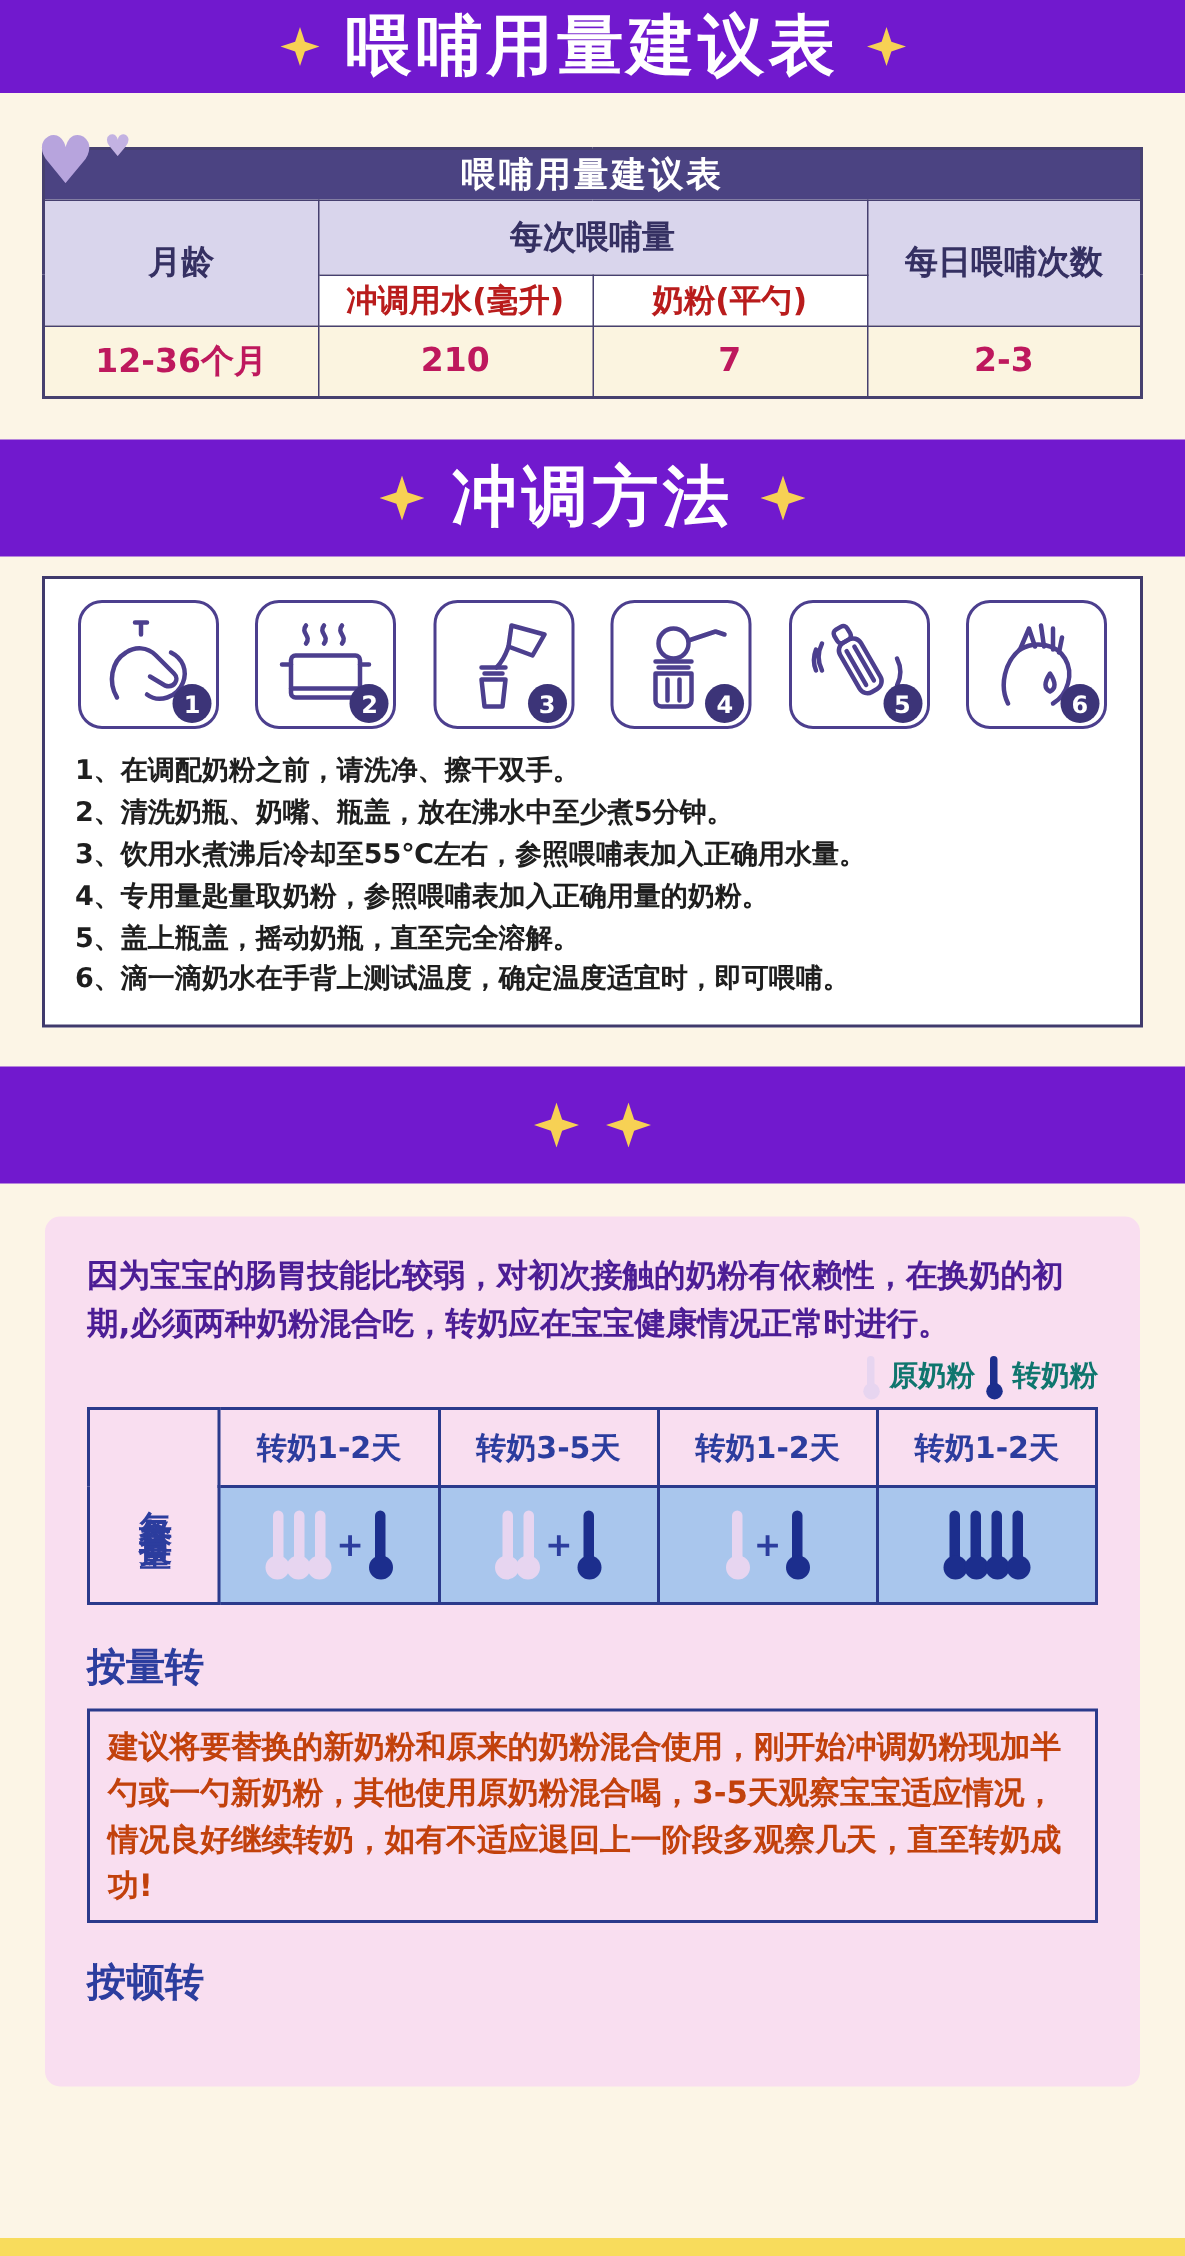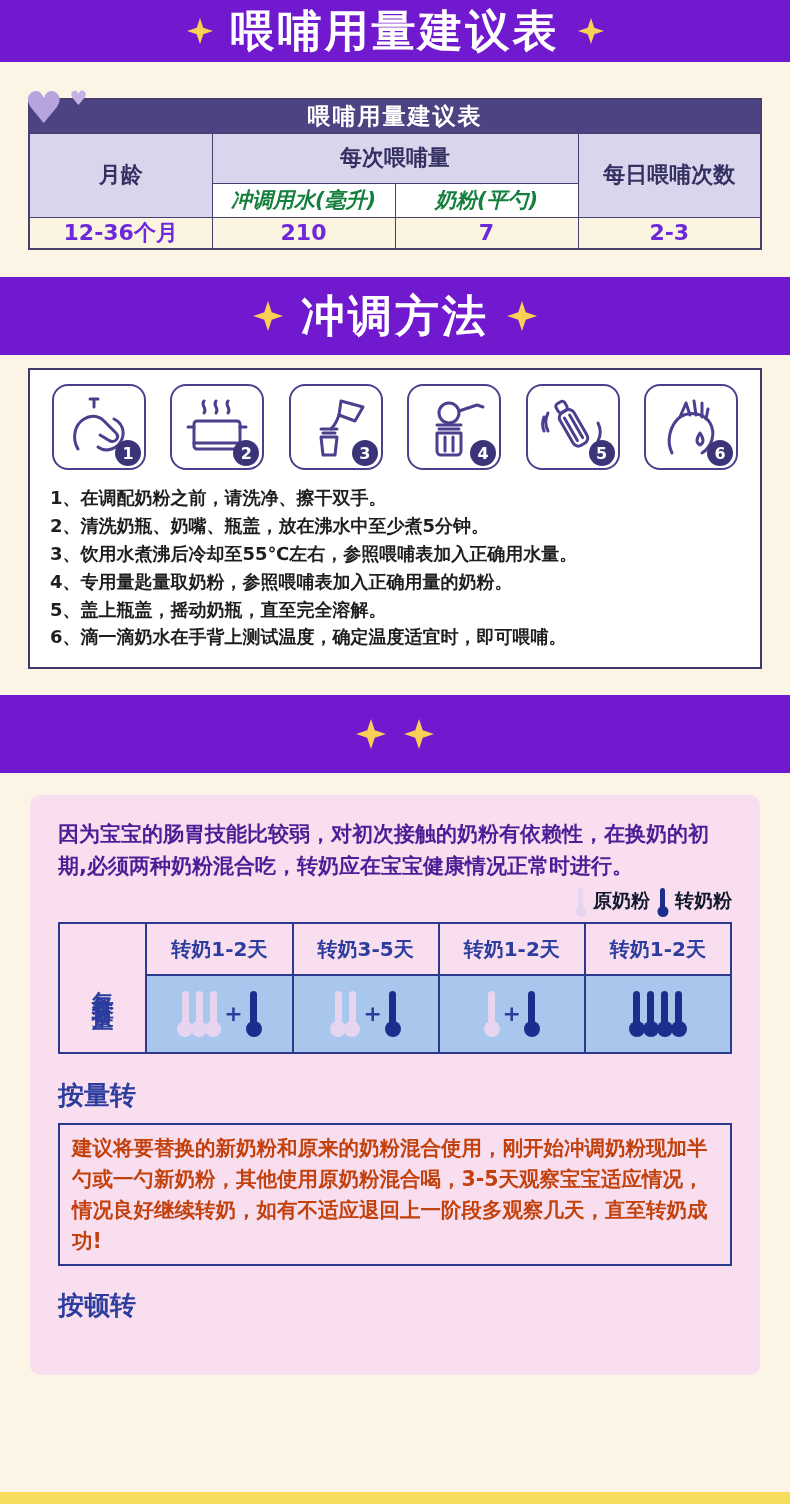--- a/index.html
+++ b/index.html
@@ -28,22 +28,22 @@
     border:2px solid #46406f; background:#fff;
   }
   table.feed th, table.feed td {
     border:1.5px solid #46406f; text-align:center; vertical-align:middle;
   }
   .feed-head {
     background:#4b4382; color:#fff; font-size:23px; font-weight:800;
     height:34px; letter-spacing:2px;
   }
   .feed-sub { background:#d9d5ec; color:#353062; font-size:22px; font-weight:700; height:50px; }
-  .feed-sub2 { background:#ffffff; color:#15803d; font-size:21px; font-weight:700; height:34px;font-style:italic; }
-  .feed-data { background:#fbf4e0; color:#6d28d9; font-size:22px; font-weight:600; height:32px; }
+  .feed-sub2 { background:#ffffff; color:#b91c1c; font-size:21px; font-weight:700; height:34px; }
+  .feed-data { background:#fbf4e0; color:#be185d; font-size:22px; font-weight:600; height:48px; }
   
   .notes { margin:13px 28px 0; color:#5d5595; font-size:20px; line-height:1.62; font-weight:500; }
   
   .prep-box {
     margin:13px 28px 0; background:#fff; border:2px solid #403a6c;
     padding:12px 14px 16px;
   }
   .prep-icons { display:flex; justify-content:space-between; padding:2px 8px 6px; }
   .step-icon {
     position:relative; width:94px; height:86px;
@@ -55,21 +55,21 @@
     border-radius:50%; background:#3c3478; color:#fff; font-size:16px; font-weight:800;
     display:flex; align-items:center; justify-content:center;
   }
   .prep-steps { margin-top:8px; color:#1e1e1e; font-size:18px; font-weight:600; line-height:1.55; padding-left:6px; }
   
   .panel {
     margin:22px 30px 0; background:#f9def0; border-radius:10px;
     padding:24px 28px 30px; height:580px;
   }
   .intro { color:#4c1d95; font-size:21px; font-weight:700; line-height:1.5; }
-  .legend { display:flex; justify-content:flex-end; align-items:flex-end; gap:8px; margin-top:6px; color:#0f172a; font-size:19px; font-weight:700; }
+  .legend { display:flex; justify-content:flex-end; align-items:flex-end; gap:8px; margin-top:6px; color:#0f766e; font-size:19px; font-weight:700; }
   
   .spoon { position:relative; display:inline-block; width:7px; height:42px; margin:0 3.5px; border-radius:4px; }
   .spoon::after { content:""; position:absolute; left:50%; bottom:-4px; transform:translateX(-50%); width:16px; height:16px; border-radius:50%; }
   .spoon.light, .spoon.light::after { background:#e7d5f0; }
   .spoon.light::after { background:#e7d5f0; }
   .spoon.dark { background:#1c2e8d; }
   .spoon.dark::after { background:#1c2e8d; }
   .spoon.sm { width:5px; height:26px; margin:0 2px; }
   .spoon.sm::after { width:11px; height:11px; bottom:-3px; }
   .plus { color:#2c3d9e; font-size:22px; font-weight:800; margin:0 4px; vertical-align:12px; }

